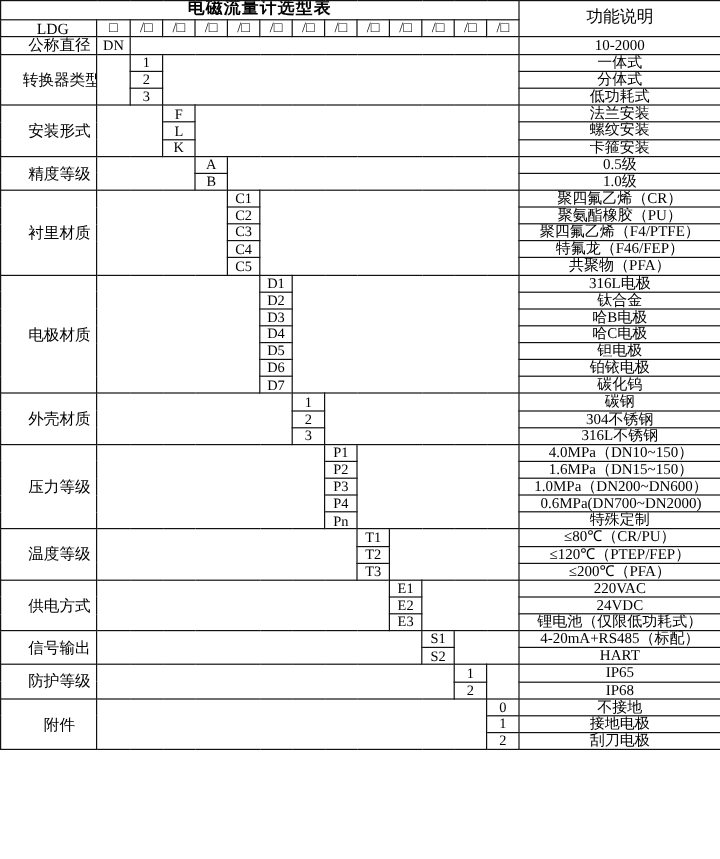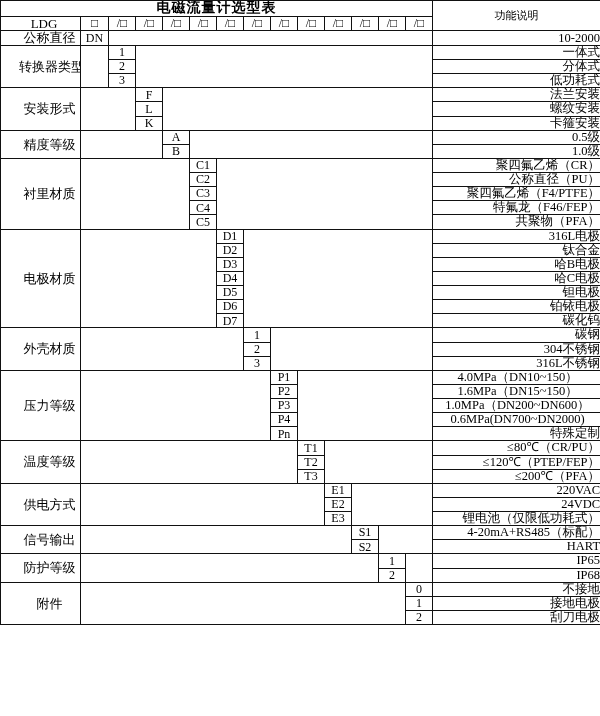--- a/index.html
+++ b/index.html
@@ -1,25 +1,25 @@
 <!DOCTYPE html>
 <html><head>
 <meta charset="utf-8">
 <style>
   html,body{margin:0;padding:0;background:#fff;}
   body{width:600px;height:716px;font-family:"Liberation Serif",serif;color:#000;}
   table{border-collapse:collapse;table-layout:fixed;width:600px;height:544px;background:#fff;}
   td{border:1px solid #111;padding:0;text-align:center;font-size:12.5px;line-height:1.05;
      white-space:nowrap;overflow:hidden;vertical-align:middle;}
   td.title{font-weight:bold;font-size:14px;letter-spacing:1px;}
-  td.deschead{font-size:11px;}
+  td.deschead{font-size:14px;}
   td.lab{font-size:13px;padding-left:18px;}
   td.ldg{text-align:center;padding-left:7px;font-size:13px;}
   td.cd{font-size:12px;}
-  td.ds{font-size:12.5px;text-align:right;}
+  td.ds{font-size:12.5px;}
   td.dsl{text-align:center;padding-left:2px;}
   td.sp{background:#fff;}
 </style>
 </head>
 <body>
 
 <table>
 <colgroup>
   <col style="width:80px">
       <col style="width:28px">
@@ -113,21 +113,21 @@
 
 <tr>
   <td class="lab" rowspan="5">衬里材质</td>
   <td class="sp" colspan="4" rowspan="5"></td>
   <td class="cd">C1</td>
   <td class="sp" colspan="8" rowspan="5"></td>
   <td class="ds">聚四氟乙烯（CR）</td>
 </tr>
 <tr>
   <td class="cd">C2</td>
-  <td class="ds">公称直径（PU）</td>
+  <td class="ds">聚氨酯橡胶（PU）</td>
 </tr>
 <tr>
   <td class="cd">C3</td>
   <td class="ds">聚四氟乙烯（F4/PTFE）</td>
 </tr>
 <tr>
   <td class="cd">C4</td>
   <td class="ds">特氟龙（F46/FEP）</td>
 </tr>
 <tr>

